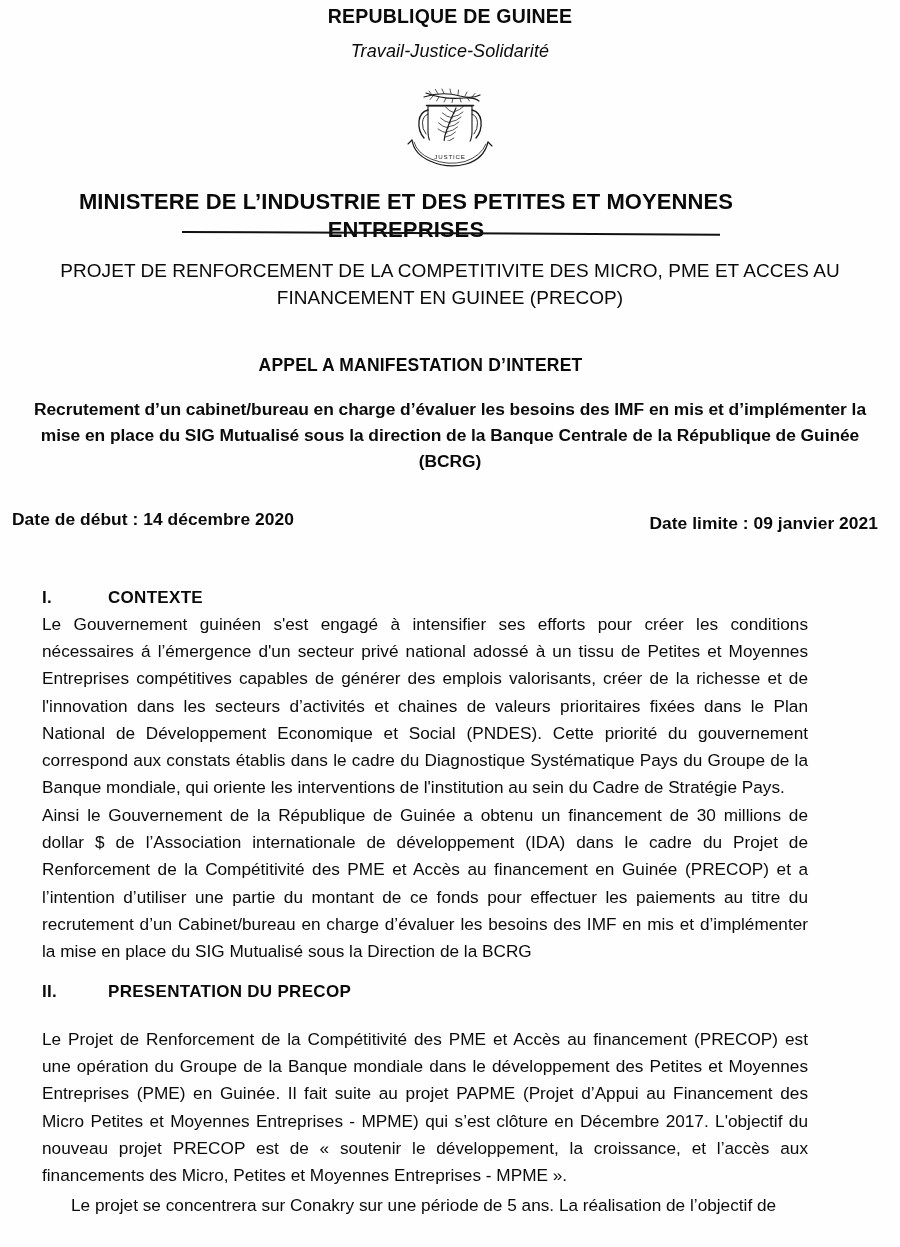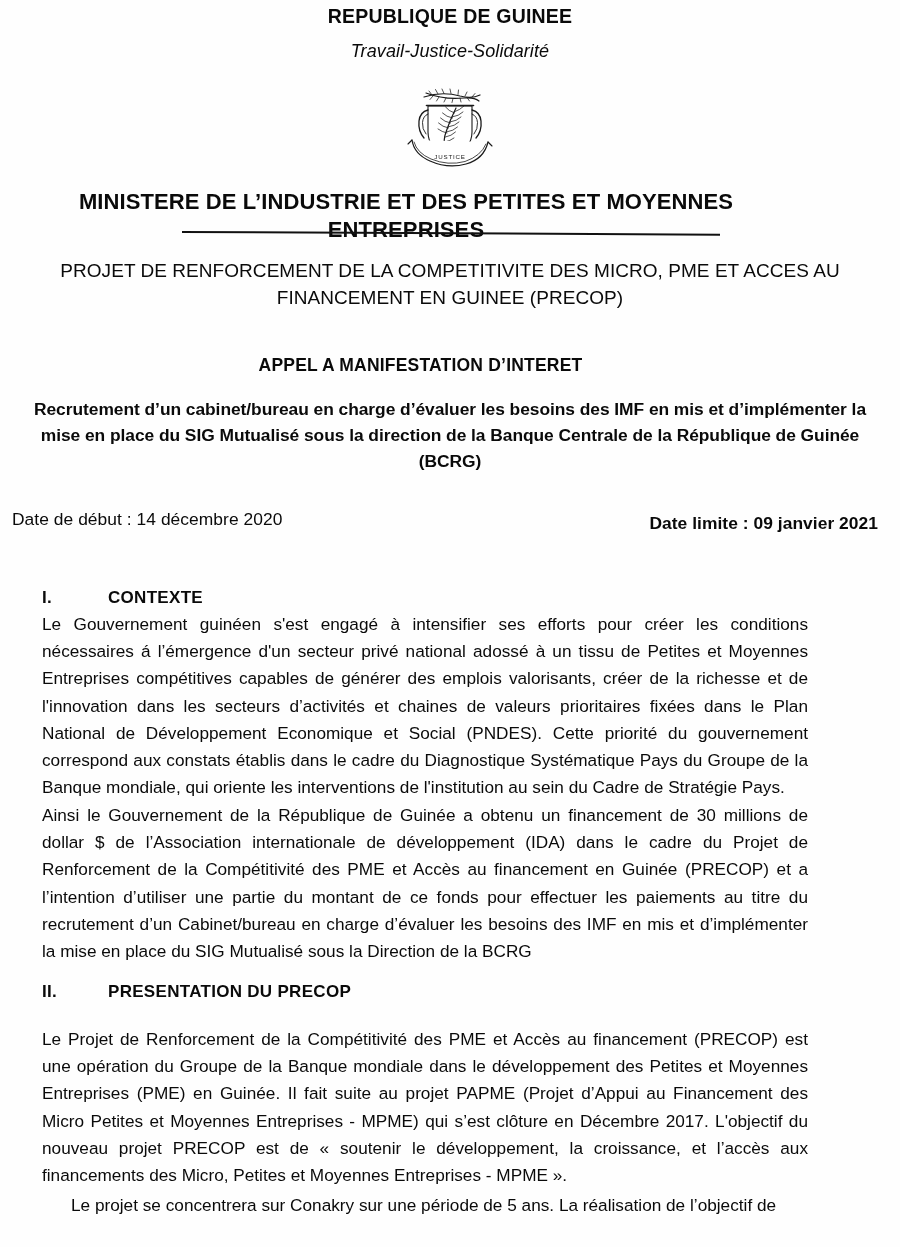--- a/index.html
+++ b/index.html
@@ -126,21 +126,21 @@
     line-height: 1.5;
     letter-spacing: -0.05px;
   }
 
   
   .date-start {
     position: absolute;
     top: 509px;
     left: 12px;
     font-size: 17.4px;
-    font-weight: 400;
+    font-weight: 700;
     letter-spacing: 0.05px;
   }
   .date-end {
     position: absolute;
     top: 513px;
     right: 22px;
     font-size: 17.4px;
     font-weight: 700;
     letter-spacing: 0.05px;
   }

